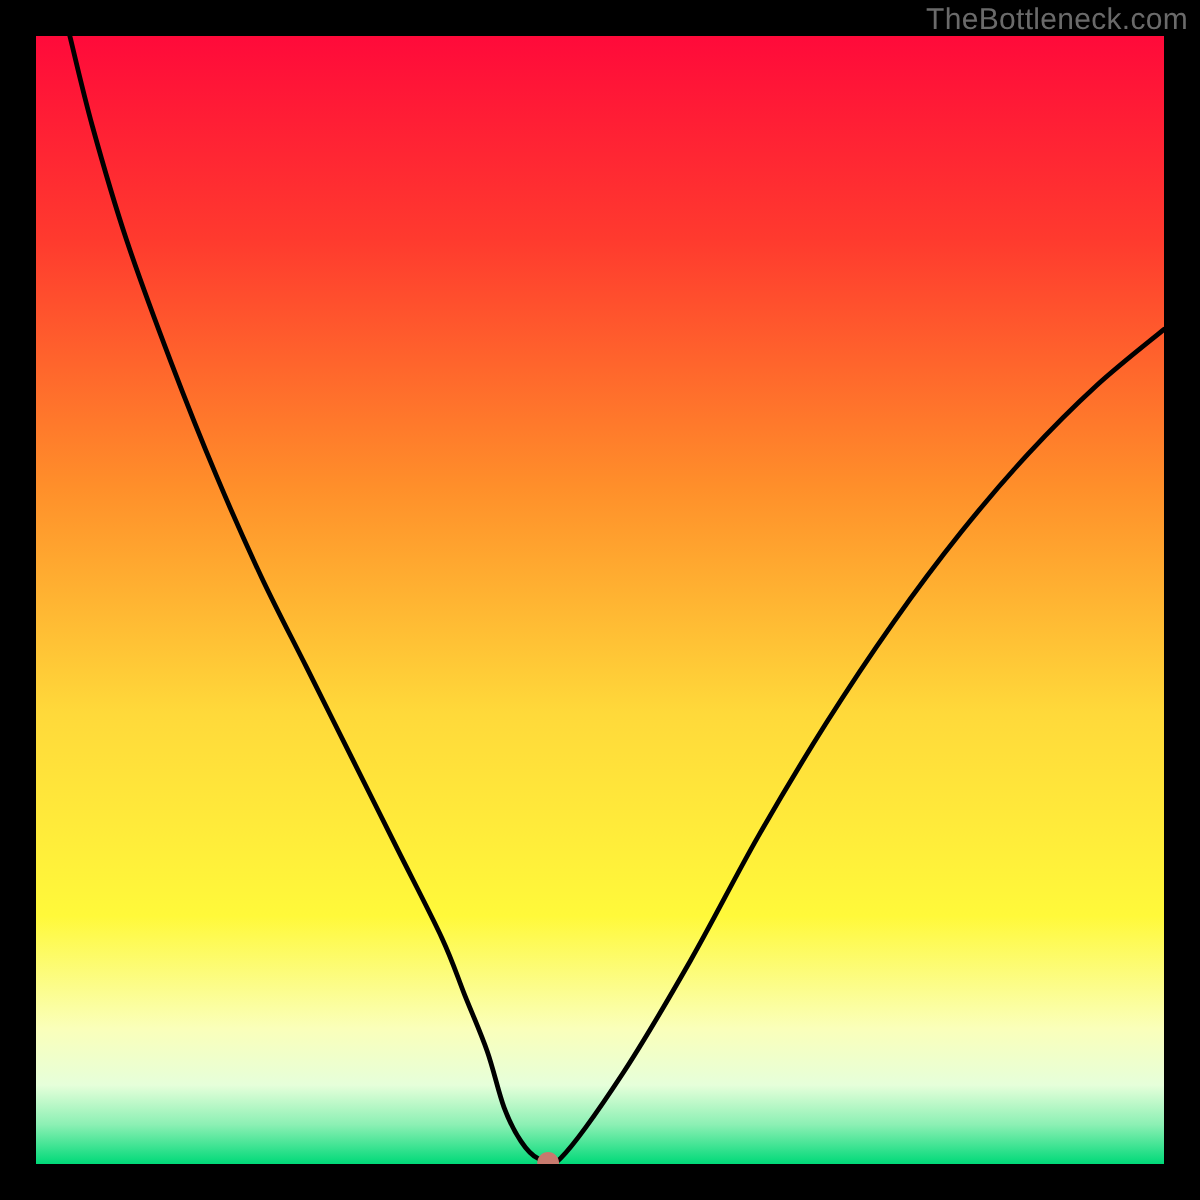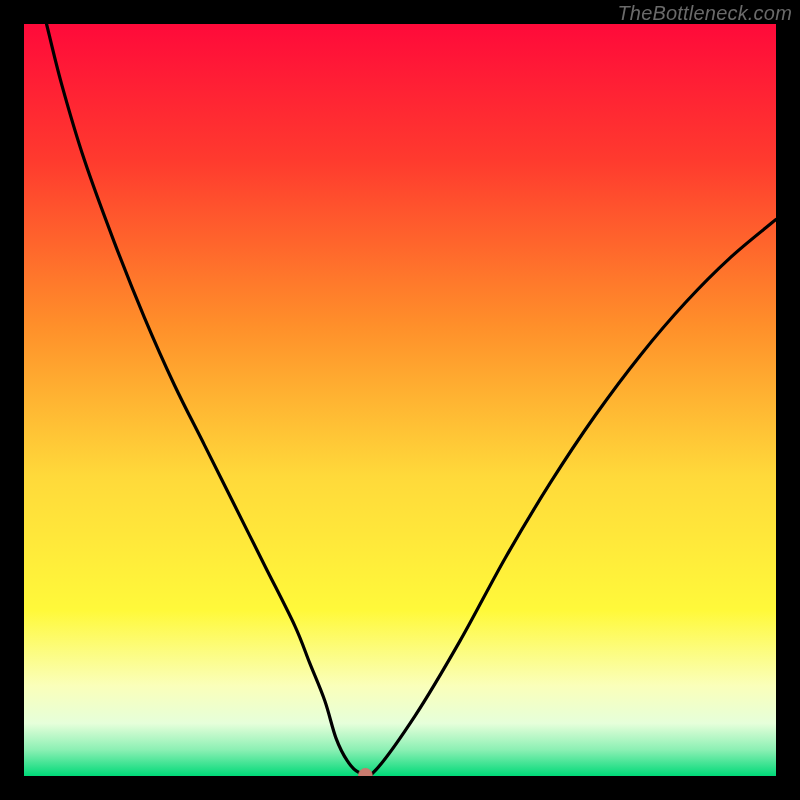--- a/index.html
+++ b/index.html
@@ -9,21 +9,20 @@
     height: 800px;
     background: #000;
     font-family: Arial, Helvetica, sans-serif;
     overflow: hidden;
   }
   .frame {
     position: relative;
     width: 800px;
     height: 572px;
     background: #000;
-    font-style: italic;
   }
   .watermark {
     position: absolute;
     top: 2px;
     right: 8px;
     color: #6a6a6a;
     font-size: 20px;
     font-weight: 500;
     letter-spacing: 0.2px;
     z-index: 10;

